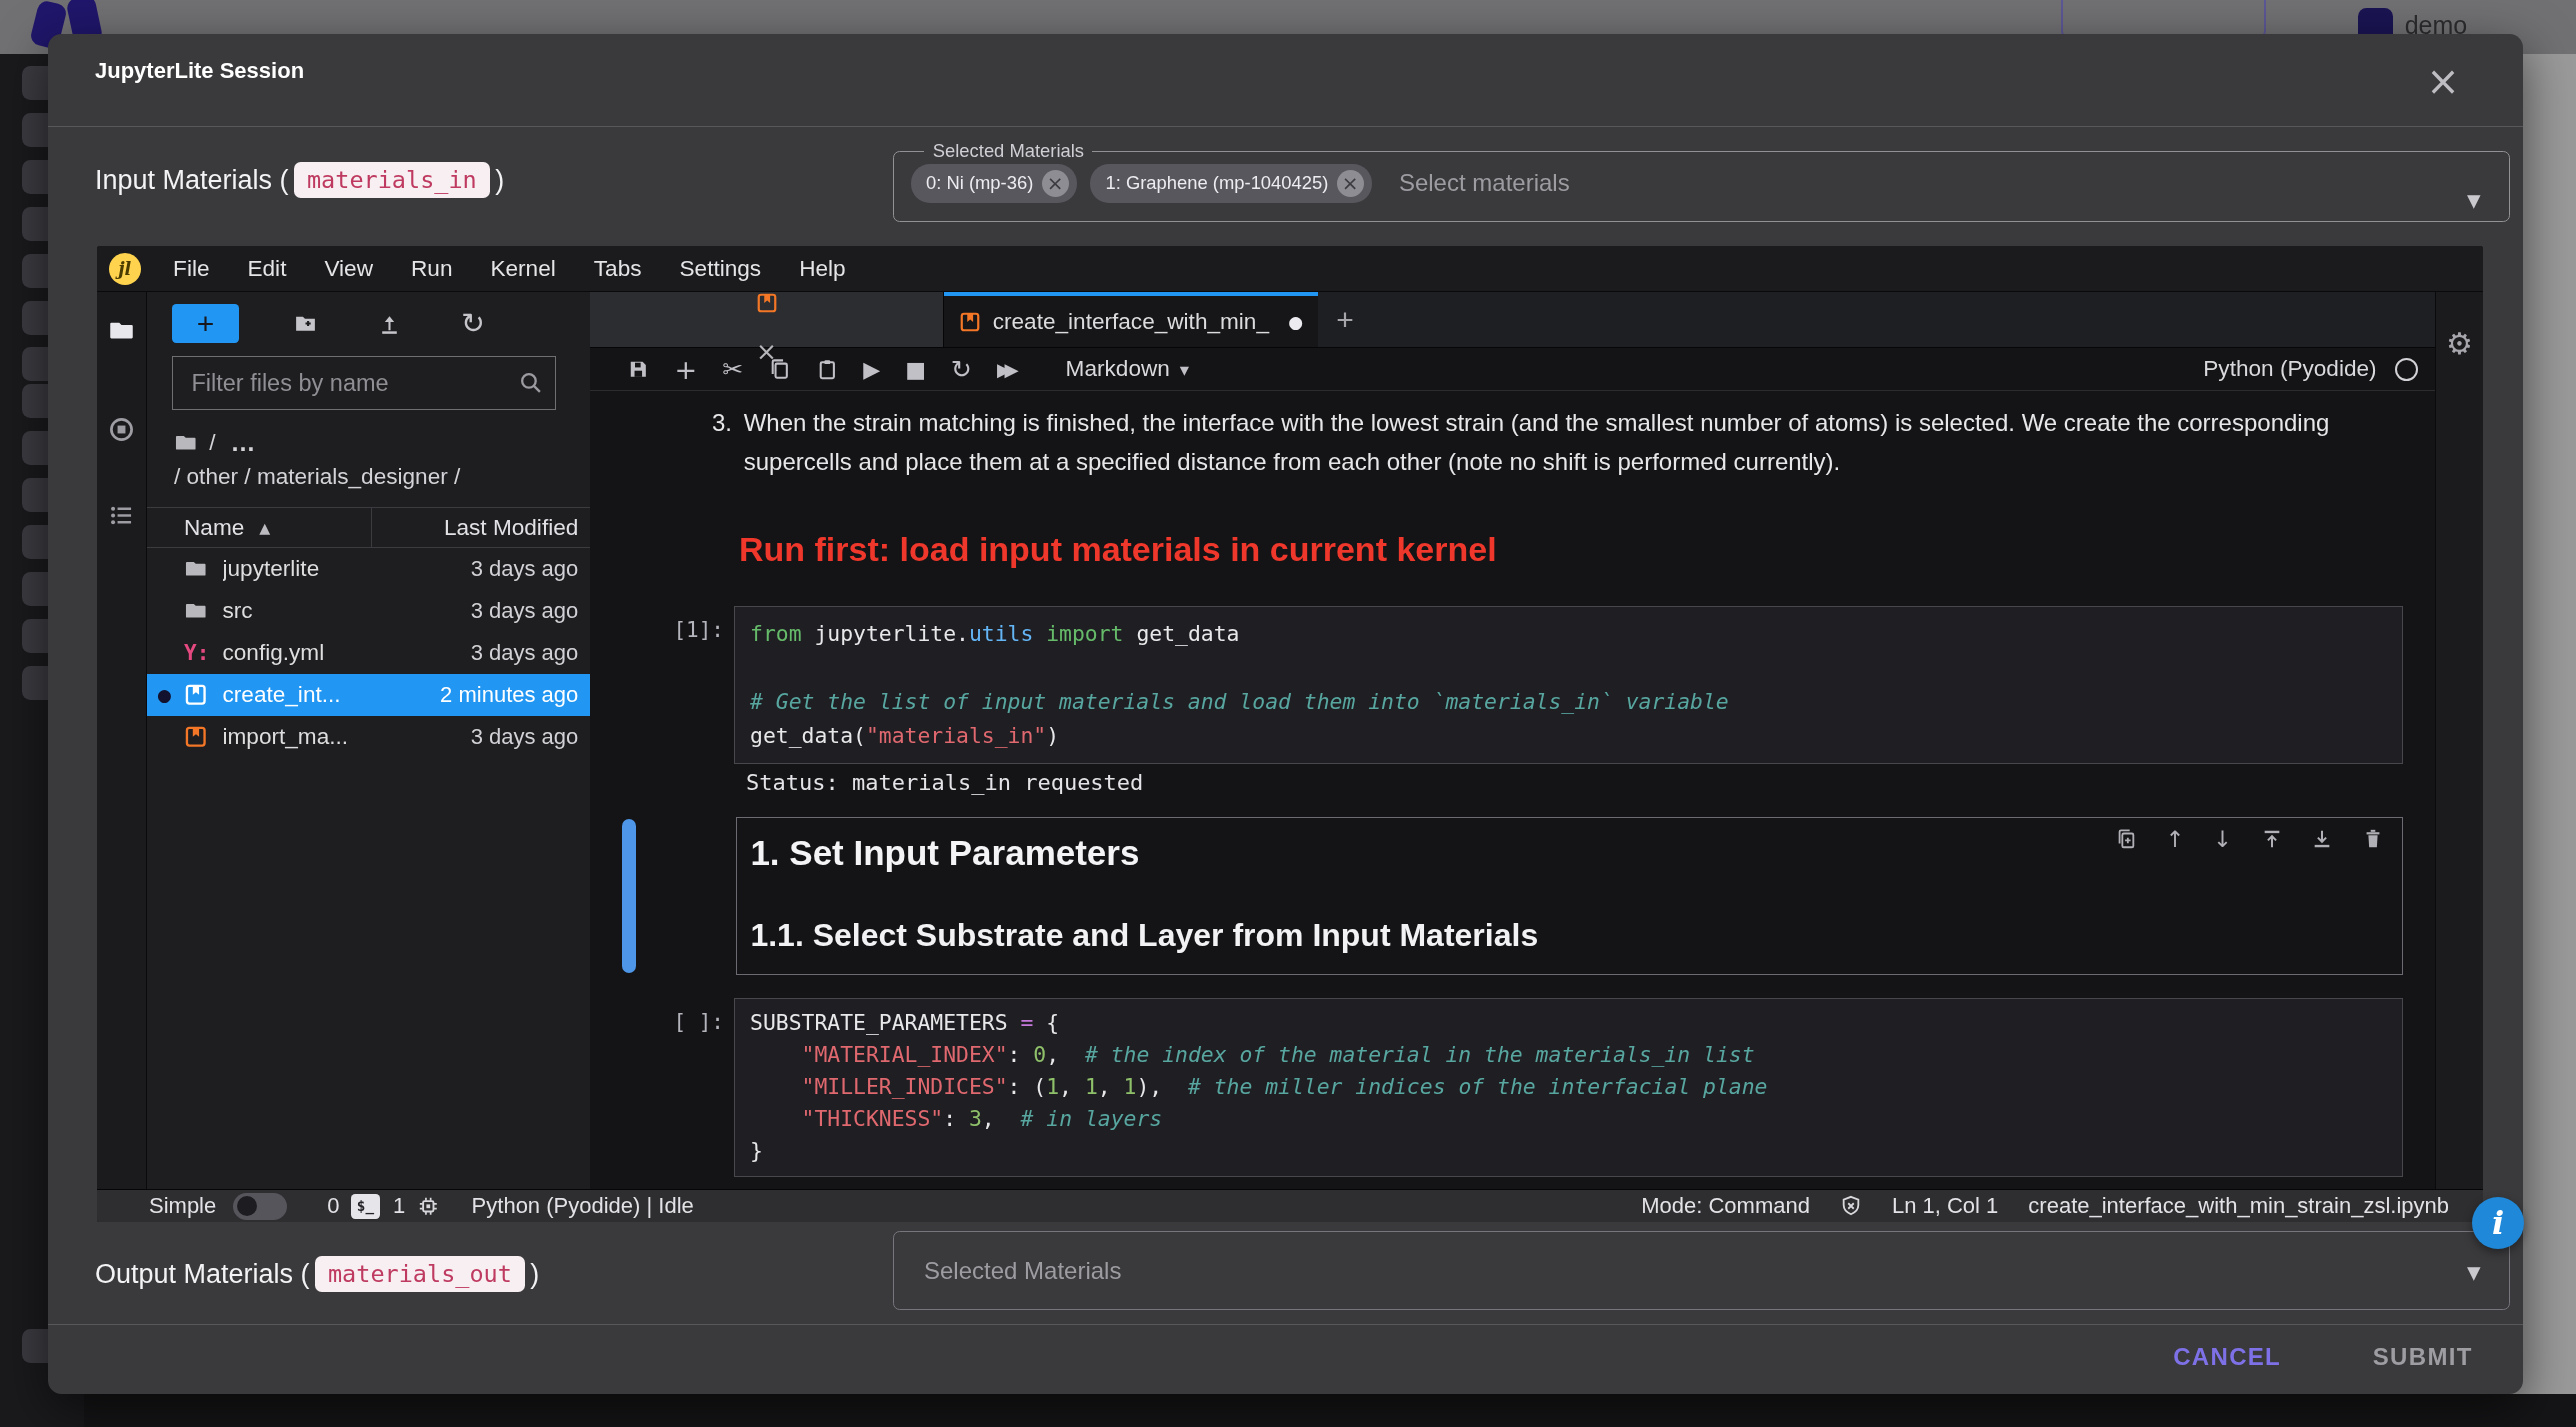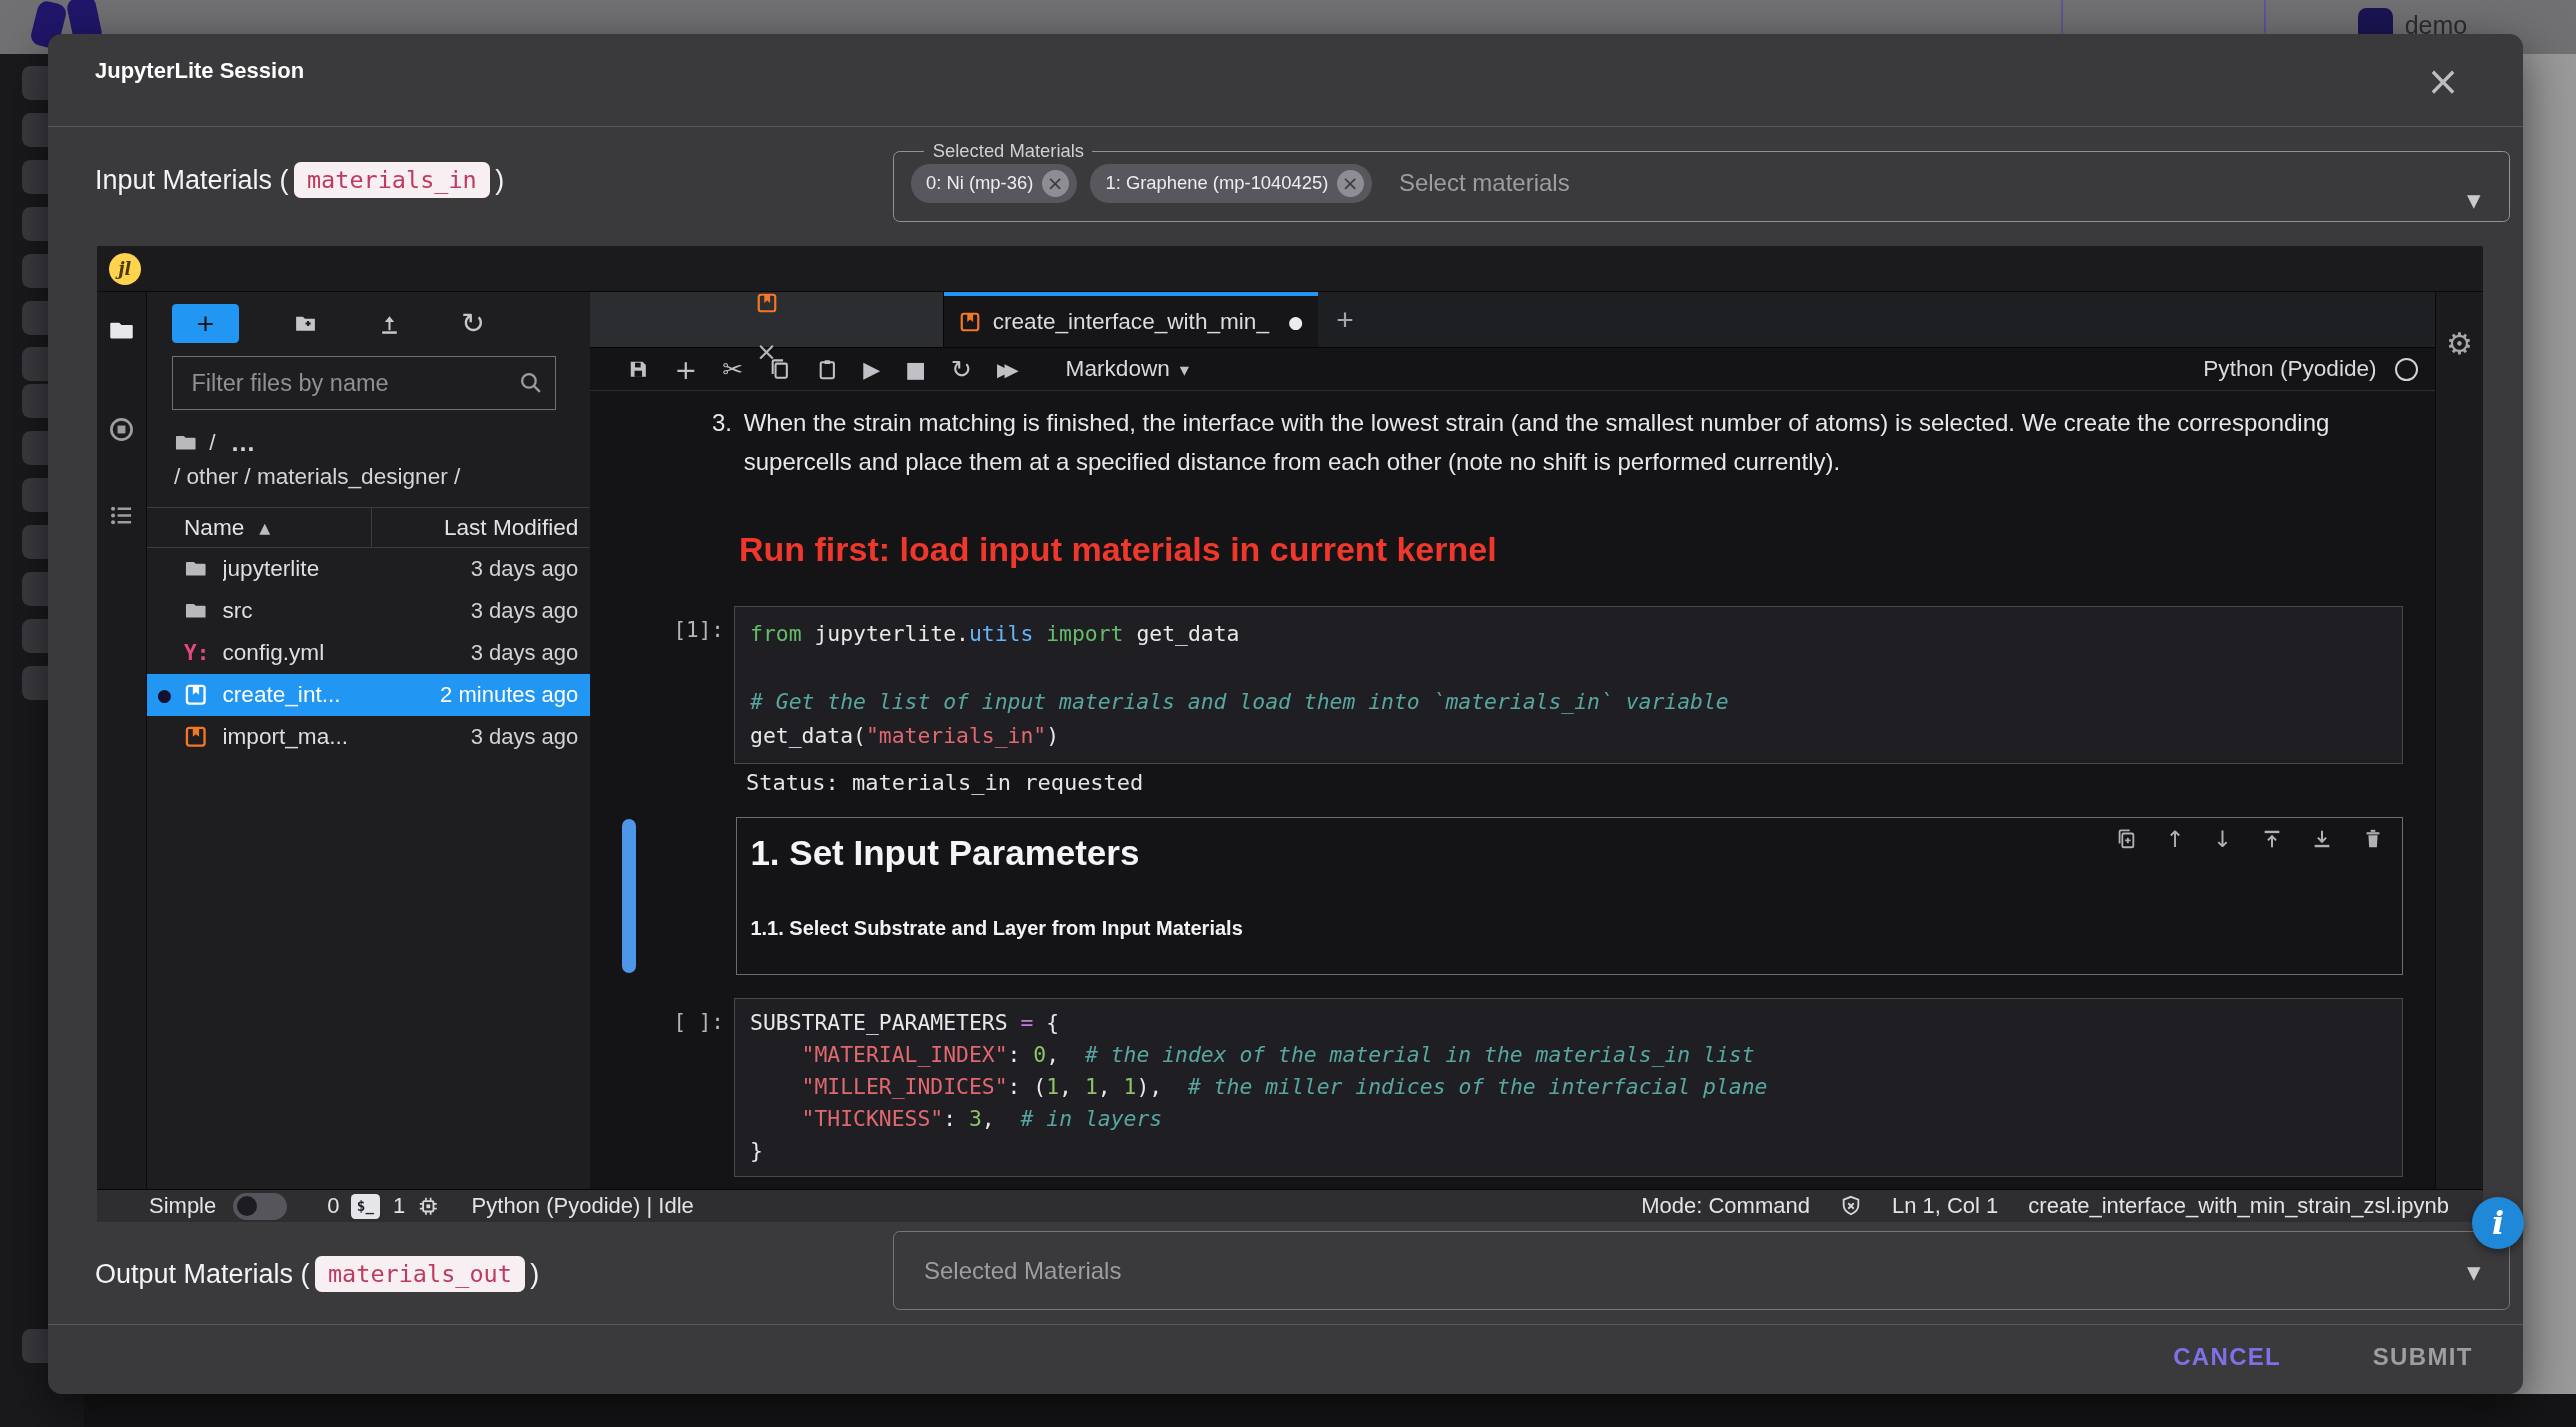--- a/index.html
+++ b/index.html
@@ -115,21 +115,21 @@
   .cellrow{position:absolute;left:0;display:flex;width:1813px;}
   .prompt{width:144px;flex:none;text-align:right;padding:11.7px 10px 0 0;box-sizing:border-box;font-family:"DejaVu Sans Mono",monospace;font-size:21px;color:#b4b4bc;}
   .cellbox{flex:1;background:#1f1f23;border:0.8px solid #47474c;padding:10px 15px;font-family:"DejaVu Sans Mono",monospace;font-size:21.4px;line-height:34px;color:#e8e8ea;}
   .cellbox .cline{white-space:pre;}
   .cell1{top:215px;}
   .cell2{top:607px;}
   .cell2 .cellbox{line-height:32px;padding:8.4px 15px;}
   .outtext{position:absolute;left:156px;top:379px;font-family:"DejaVu Sans Mono",monospace;font-size:22px;color:#e4e4e8;}
   .mdcell{position:absolute;left:146px;top:426px;width:1667px;height:158px;border:0.8px solid #6b6b71;box-sizing:border-box;}
   .md-h1{position:absolute;left:13.4px;top:15px;font-size:35px;font-weight:bold;color:#f4f4f6;}
-  .md-h2{position:absolute;left:13.4px;top:99px;font-size:20px;font-weight:bold;color:#f2f2f4;}
+  .md-h2{position:absolute;left:13.4px;top:99px;font-size:32px;font-weight:bold;color:#f2f2f4;}
   .md-tools{position:absolute;right:18.4px;top:8.4px;display:flex;gap:28.5px;color:#b0b0b6;align-items:center;font-size:22.6px;}
   .md-tools span{cursor:pointer;}
   .collapser{position:absolute;left:32px;top:428px;width:14.3px;height:154px;border-radius:7.5px;background:#4d96e8;cursor:pointer;}
 
   .tk-kw{color:#66bb6a;}
   .tk-prop{color:#64b5f6;}
   .tk-com{color:#58a6a0;font-style:italic;}
   .tk-str{color:#e0686f;}
   .tk-num{color:#8fc06a;}
   .tk-op{color:#c678dd;}
@@ -209,20 +209,30 @@
           </span>
         <span class="sel-ph">Select materials</span>
       </div>
       <span class="f-caret uni">▾</span>
     </fieldset>
 
     <div class="jl">
 
       <div class="jl-menu">
         <span class="jl-logo">jl</span>
+        <span style="display:flex;align-items:center;">
+            <span class="menu-item">File</span>
+            <span class="menu-item">Edit</span>
+            <span class="menu-item">View</span>
+            <span class="menu-item">Run</span>
+            <span class="menu-item">Kernel</span>
+            <span class="menu-item">Tabs</span>
+            <span class="menu-item">Settings</span>
+            <span class="menu-item">Help</span>
+          </span>
       </div>
 
       <div class="jl-body">
 
         <div class="jl-rail">
           <span class="rail-folder">
             <svg viewBox="0 0 24 24" width="27" height="27">
                 <path d="M3 5h7l2 2h9a1 1 0 0 1 1 1v10a1 1 0 0 1-1 1H3a1 1 0 0 1-1-1V6a1 1 0 0 1 1-1z" fill="currentColor"></path>
               </svg>
           </span>

